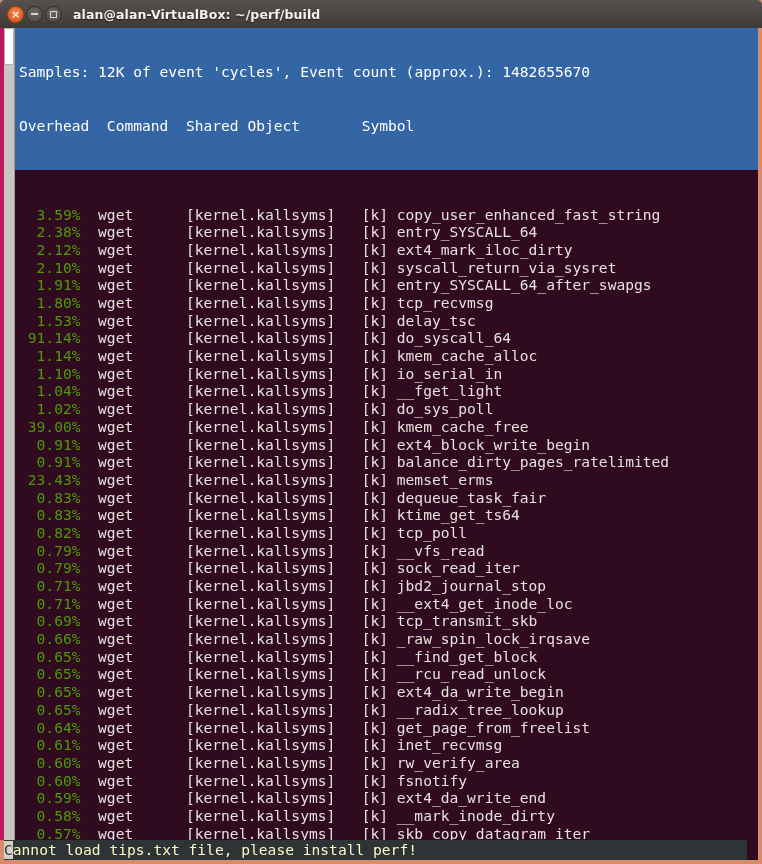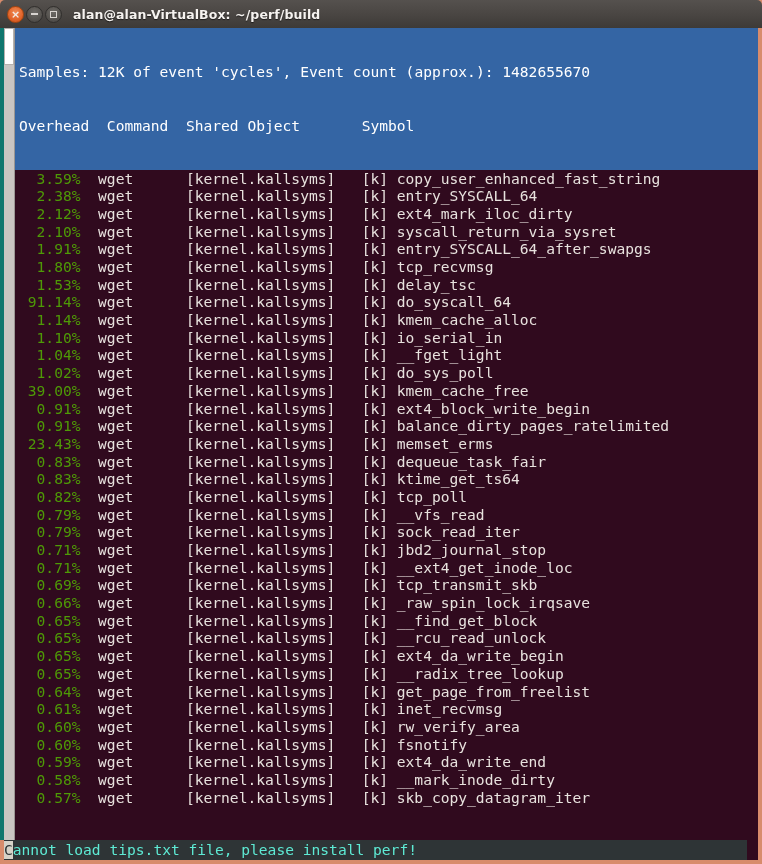--- a/index.html
+++ b/index.html
@@ -88,21 +88,21 @@
     text-shadow: 0 1px 1px rgba(0,0,0,0.6);
     white-space: nowrap;
   }
 
   
   .term-wrap {
     flex: 1 1 auto;
     position: relative;
     display: flex;
     background: #14532d;
-    border-left: 4px solid #0f766e;
+    border-left: 4px solid #be185d;
     border-right: 4px solid #d88c6c;
     box-sizing: border-box;
     overflow: hidden;
   }
 
   .scrollbar {
     flex: 0 0 11px;
     background: #c9c5c2;
     position: relative;
     border-right: 1px solid #9a9693;
@@ -134,20 +134,21 @@
     padding-left: 4px;
     white-space: pre;
   }
   .hdrline {
     height: 17.7px;
     white-space: pre;
   }
 
   .rows {
     padding-left: 4px;
+    margin-top: 36px;
   }
   .row {
     height: 17.7px;
     white-space: pre;
     color: #e8e2de;
   }
   .pct {
     display: inline-block;
     width: 7ch;
     text-align: right;
@@ -189,21 +190,21 @@
     font-size: 14.6px;
     line-height: 17.7px;
     white-space: pre;
     margin-right: 11px;
   }
   .cursor-cell {
     background: #d6d2c8;
     color: #2e3436;
   }
   .status-rest {
-    color: #5eead4;
+    color: #fef9c3;
   }
 </style>
 </head>
 <body>
 
 <div class="window">
 
   <div class="titlebar">
     <div class="wbtns">
       <div class="wbtn wbtn-close">×</div>

